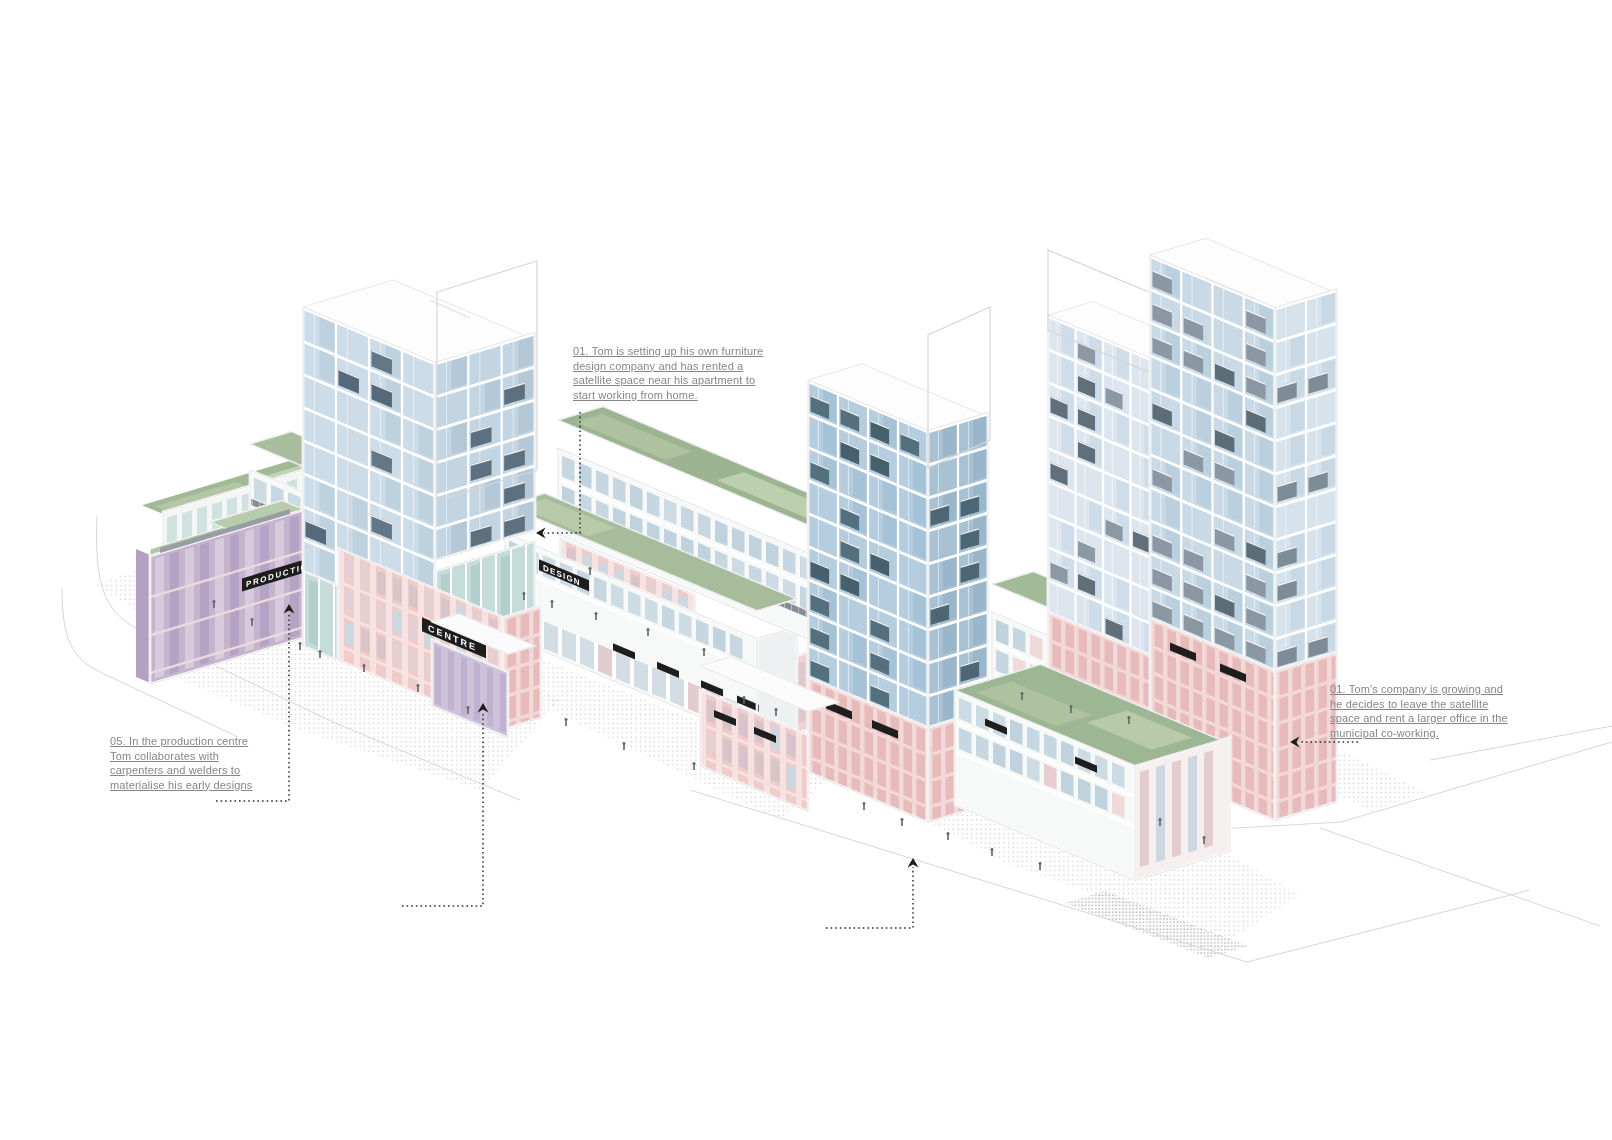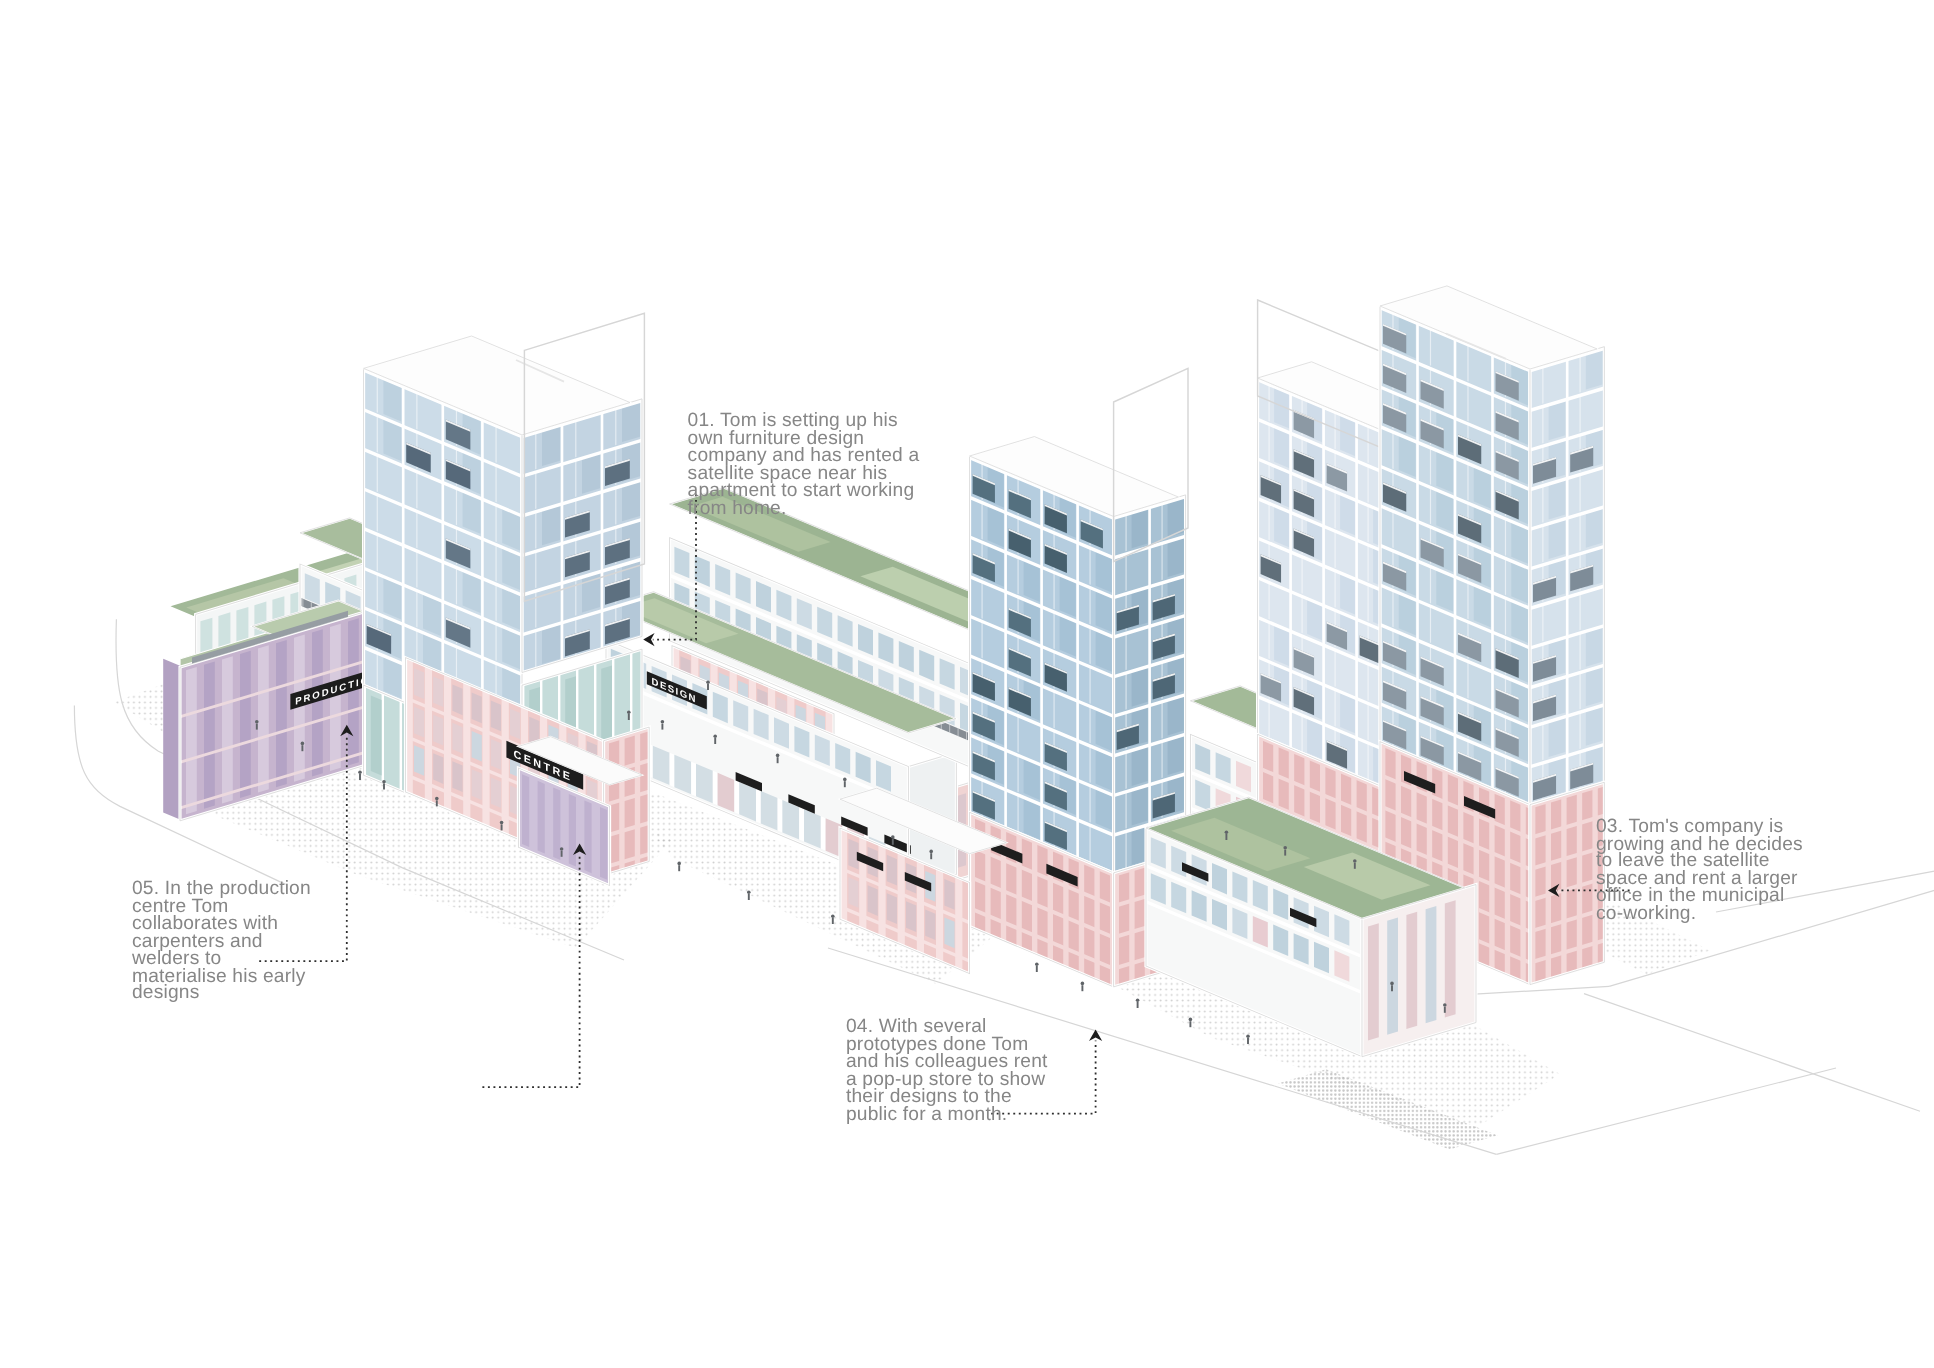--- a/index.html
+++ b/index.html
@@ -1,19 +1,19 @@
 <!DOCTYPE html>
 <html><head>
 <meta charset="utf-8">
 <style>
   html,body{margin:0;padding:0;background:#ffffff;}
   .canvas{position:relative;width:1612px;height:1140px;background:#ffffff;overflow:hidden;
           font-family:"Liberation Sans",sans-serif;}
   #scene{position:absolute;left:0;top:0;}
-  .note{position:absolute;font-size:16px;line-height:14.5px;color:#868686;letter-spacing:.15px;}
+  .note{position:absolute;font-size:11px;line-height:14.5px;color:#868686;letter-spacing:.15px;text-decoration:underline;}
 </style>
 </head>
 <body>
 
 <div class="canvas">
 
   <svg id="scene" width="1612" height="1140" viewBox="0 0 1612 1140">
     <defs>
       <pattern id="dots" width="4.6" height="4.6" patternUnits="userSpaceOnUse">
         <circle cx="1.2" cy="1.2" r="0.8" fill="#a0a0a0"></circle>
@@ -1442,15 +1442,14 @@
         <polygon points="1290,742 1299.5,736.5 1296.5,742 1299.5,747.5" fill="#1d1d1d"></polygon>
         <path d="M826,928 L913,928 L913,867" fill="none" stroke="#2e2e2e" stroke-width="1.5" stroke-dasharray="1.6 3"></path>
         <polygon points="913,858 907.5,867.5 913,864.5 918.5,867.5" fill="#1d1d1d"></polygon>
         <path d="M402,906 L483,906 L483,712" fill="none" stroke="#2e2e2e" stroke-width="1.5" stroke-dasharray="1.6 3"></path>
         <polygon points="483,703 477.5,712.5 483,709.5 488.5,712.5" fill="#1d1d1d"></polygon>
       </g>
     </svg>
 
   <div class="note" style="left:573px;top:344px;width:200px">01. Tom is setting up his own furniture design company and has rented a satellite space near his apartment to start working from home.</div>
   <div class="note" style="left:110px;top:734px;width:150px">05. In the production centre Tom collaborates with carpenters and welders to materialise his early designs</div>
-  <div class="note" style="left:1330px;top:682px;width:180px">03. Tom's company is growing and he decides to leave the satellite space and rent a larger office in the municipal co-working.</div>
-  <div class="note" style="left:705px;top:849px;width:175px">04. With several prototypes done Tom and his colleagues rent a pop-up store to show their designs to the public for a month.</div>
+  <div class="note" style="left:1330px;top:682px;width:180px">01. Tom's company is growing and he decides to leave the satellite space and rent a larger office in the municipal co-working.</div>
 </div>
 
 </body></html>

